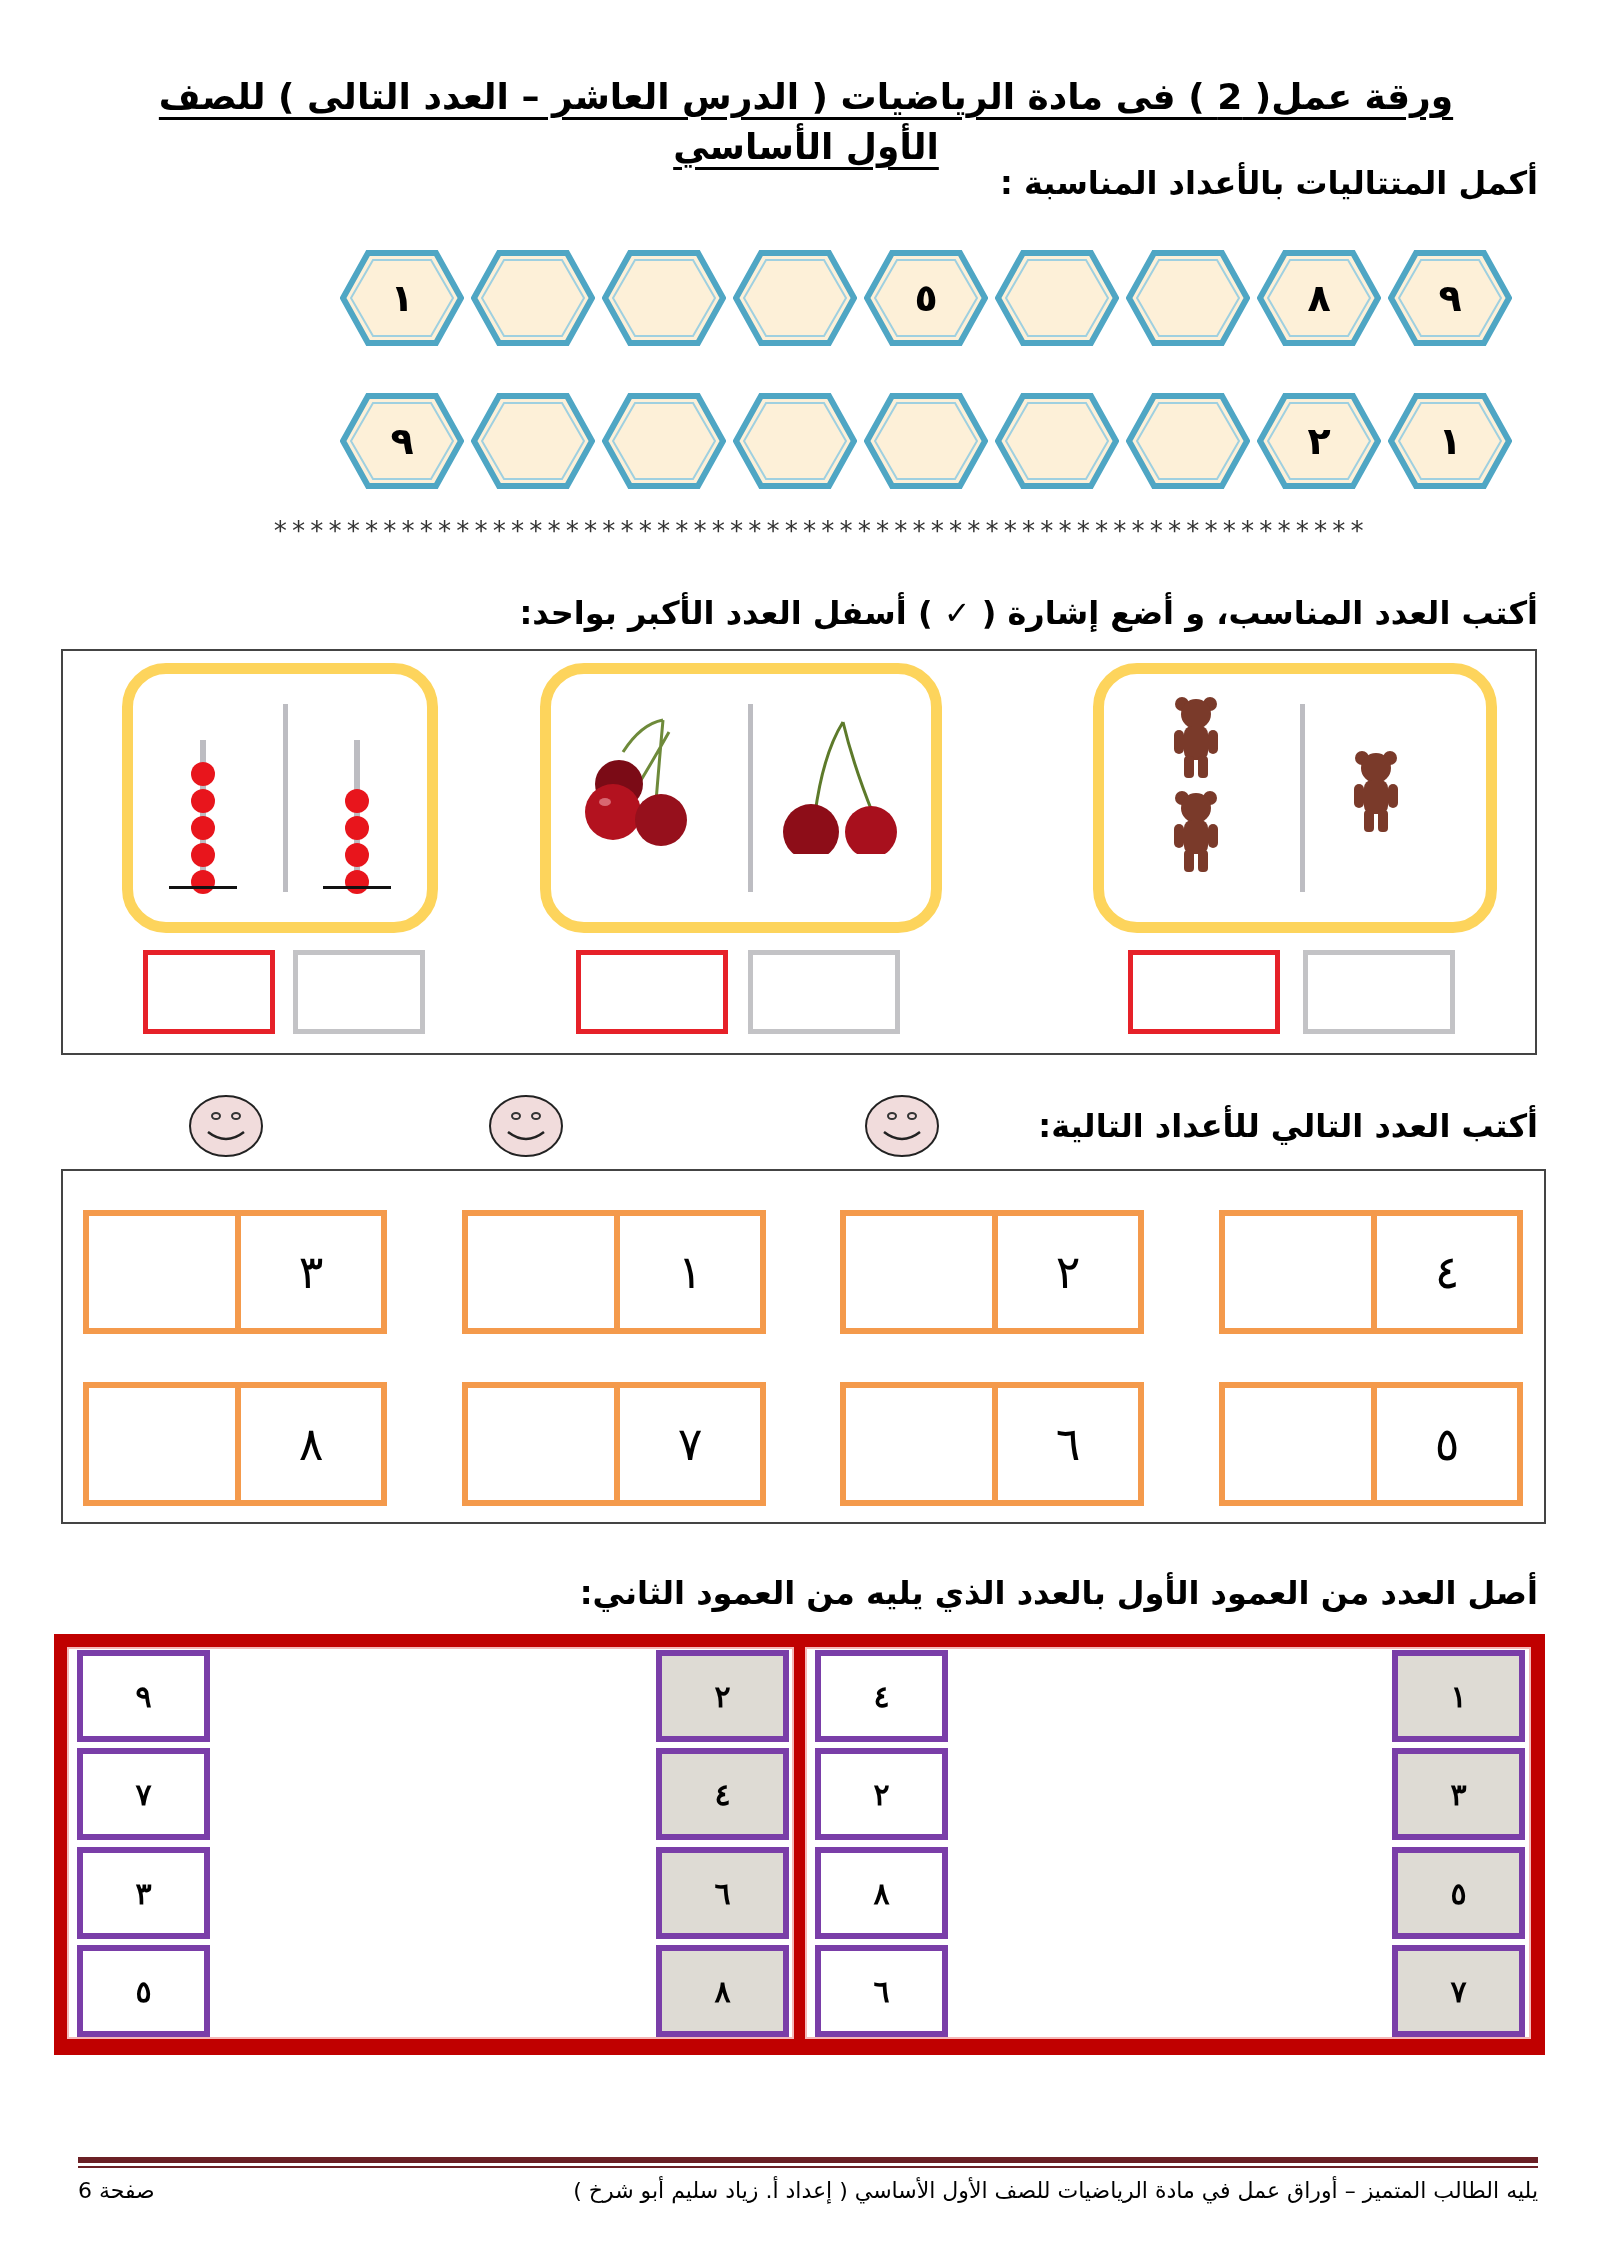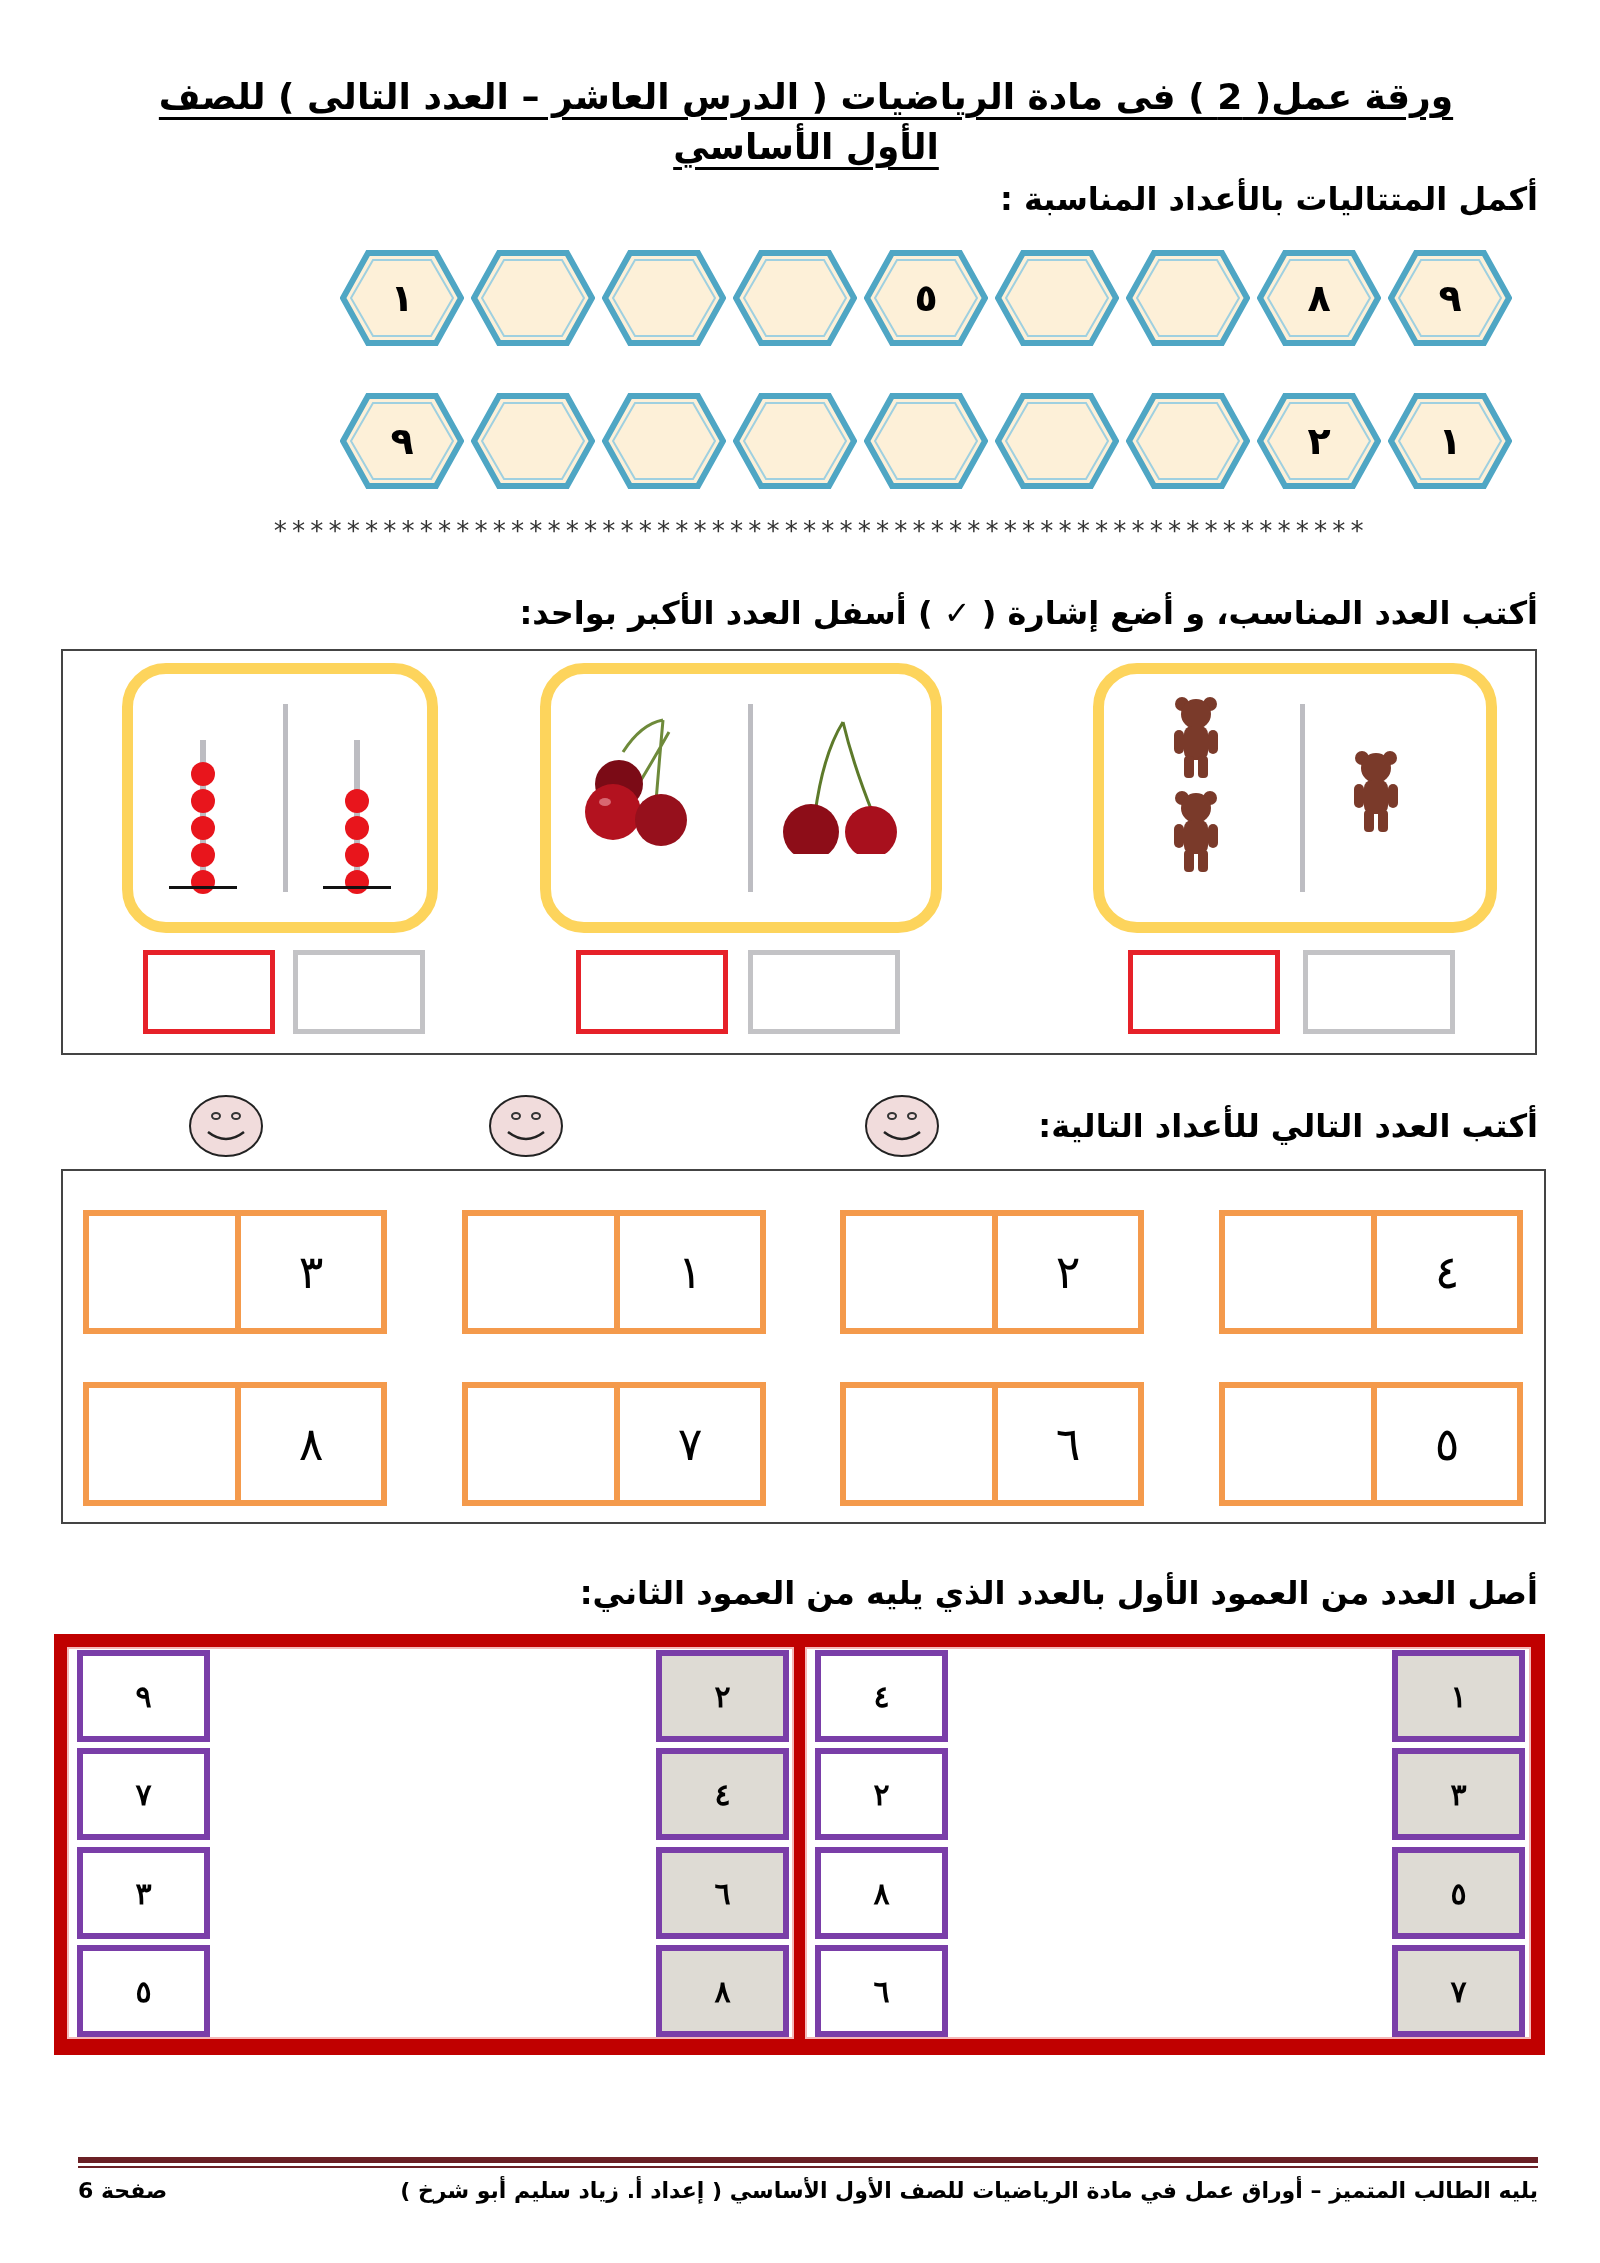--- a/index.html
+++ b/index.html
@@ -1,19 +1,19 @@
 <!DOCTYPE html>
 <html><head>
 <meta charset="utf-8">
 <style>
   html, body { margin:0; padding:0; background:#ffffff; }
   body { width:1600px; height:2263px; position:relative; overflow:hidden;
          font-family:"DejaVu Sans", sans-serif; color:#000; }
   .abs { position:absolute; }
-  .rtl { direction:rtl;font-weight:bold; }
+  .rtl { direction:rtl; }
 
   
   .title { left:120px; top:72px; width:1372px; text-align:center; font-weight:bold;
            font-size:36px; line-height:50px; text-decoration:underline; text-underline-offset:8px;
            text-decoration-thickness:3px; font-family:"DejaVu Sans", sans-serif; letter-spacing:-0.5px; }
   .heading { right:62px; font-weight:bold; font-size:32px; line-height:46px; white-space:nowrap;
              font-family:"DejaVu Sans", sans-serif; letter-spacing:-0.5px; }
 
   
   .hexrow { left:340px; width:1172px; height:96px; display:flex; flex-direction:row-reverse; justify-content:space-between; }
@@ -54,21 +54,21 @@
   
   .fline1 { left:78px; top:2157px; width:1460px; height:6px; background:#6b2025; }
   .fline2 { left:78px; top:2166px; width:1460px; height:2px; background:#6b2025; }
   .foot { top:2176px; font-size:22px; line-height:30px; font-family:"DejaVu Sans", sans-serif; white-space:nowrap; }
 </style>
 </head>
 <body>
 
 <div class="abs title rtl">ورقة عمل( 2 )  فى مادة الرياضيات ( الدرس العاشر – العدد التالى ) للصف الأول الأساسي</div>
 
-<div class="abs heading rtl" style="top:176px;">أكمل المتتاليات بالأعداد المناسبة :</div>
+<div class="abs heading rtl" style="top:160px;">أكمل المتتاليات بالأعداد المناسبة :</div>
 
 <div class="abs hexrow" style="top:250px;">
   <div class="hex">
       <svg width="124" height="96">
         <polygon points="28,3 96,3 121,48 96,93 28,93 3,48" fill="#fdf0d8" stroke="#4fa6c4" stroke-width="6"></polygon>
         <polygon points="33,10 91,10 113,48 91,86 33,86 11,48" fill="none" stroke="#9fd0e0" stroke-width="2"></polygon>
       </svg>
       <div class="num">٩</div>
     </div>
   <div class="hex">

